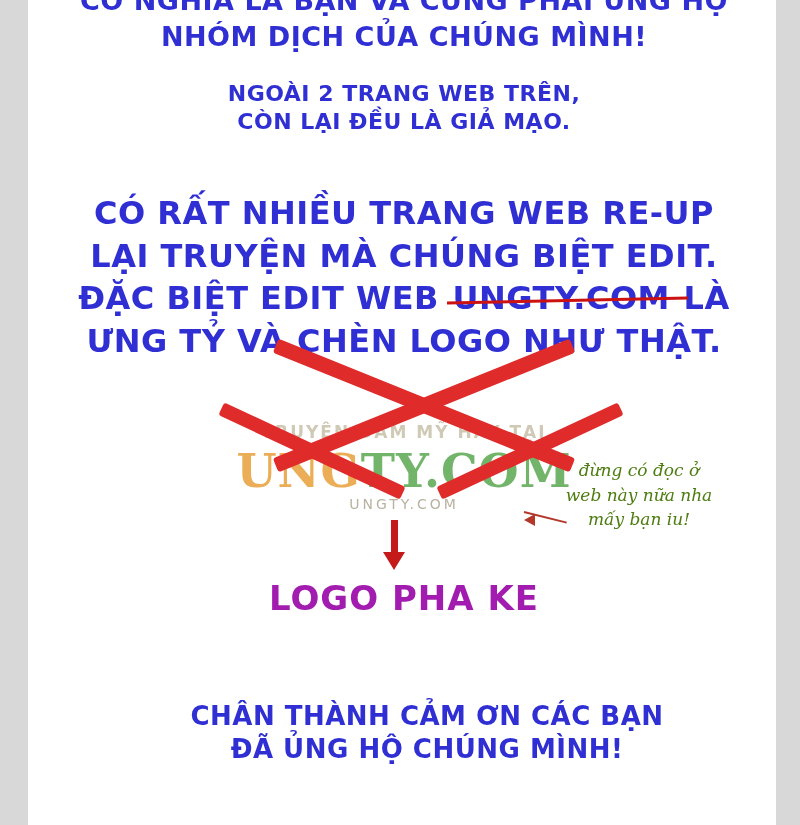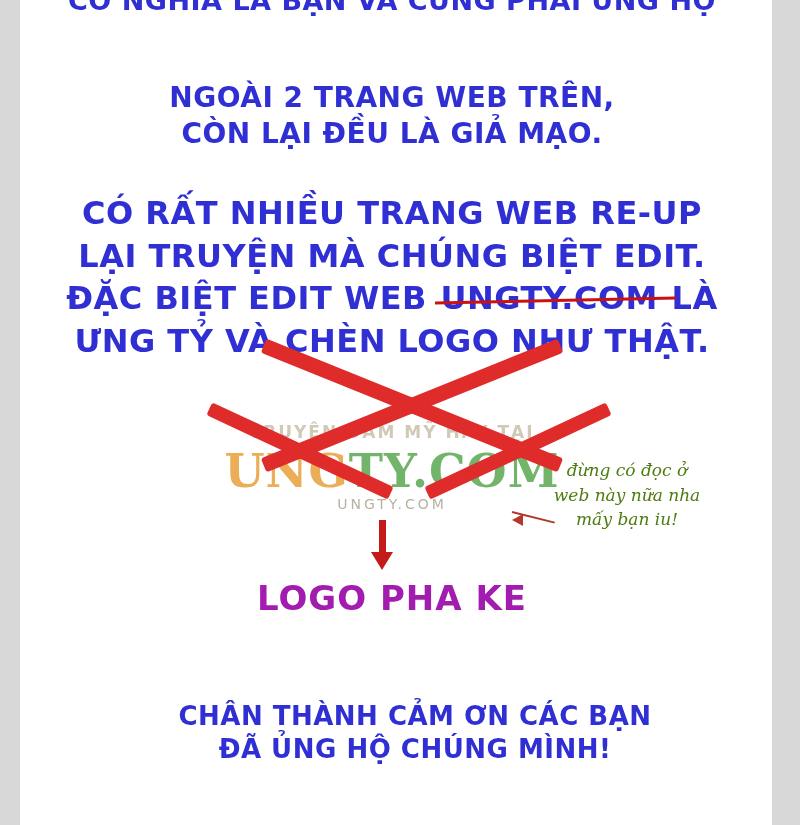--- a/index.html
+++ b/index.html
@@ -25,21 +25,21 @@
     top: 0;
     height: 825px;
     width: 28px;
     background: #d8d8d8;
   }
   .side-margin.left { left: 0; }
   .side-margin.right { right: 0; }
 
   .sheet {
     position: absolute;
-    left: 20px;
+    left: 32px;
     top: 0;
     width: 744px;
     height: 825px;
     background: #ffffff;
     overflow: hidden;
   }
 
   .blk {
     position: absolute;
     width: 100%;
@@ -59,21 +59,21 @@
     color: #2f2fd4;
   }
   #header-line2 {
     top: 20px;
     font-size: 27px;
   }
 
   
   #para1 {
     top: 80px;
-    font-size: 28px;
+    font-size: 22px;
   }
 
   
   #para2 {
     top: 192px;
     font-size: 32px;
     line-height: 1.33;
   }
   .strike {
     position: relative;
@@ -261,20 +261,21 @@
 <body>
 
 <div class="page">
 
   <div class="side-margin left"></div>
   <div class="side-margin right"></div>
 
   <div class="sheet">
 
     <div class="blk" id="topline-clipped">CÓ NGHĨA LÀ BẠN VÀ CÙNG PHẢI ỦNG HỘ</div>
+    <div class="blk" id="header-line2">NHÓM DỊCH CỦA CHÚNG MÌNH!</div>
 
     <div class="blk" id="para1">
       <div>NGOÀI 2 TRANG WEB TRÊN,</div>
       <div>CÒN LẠI ĐỀU LÀ GIẢ MẠO.</div>
     </div>
 
     <div class="blk" id="para2">
       <div>CÓ RẤT NHIỀU TRANG WEB RE-UP</div>
       <div>LẠI TRUYỆN MÀ CHÚNG BIỆT EDIT.</div>
       <div>

